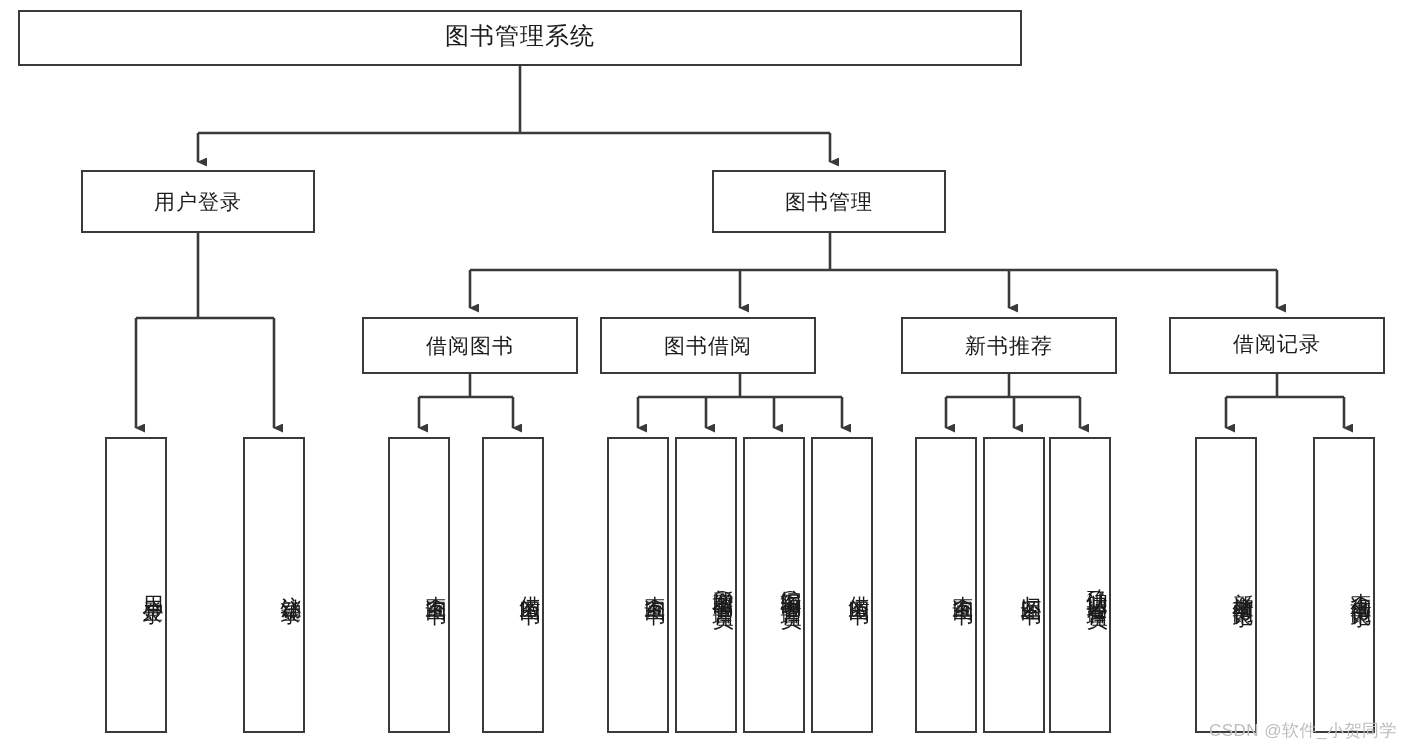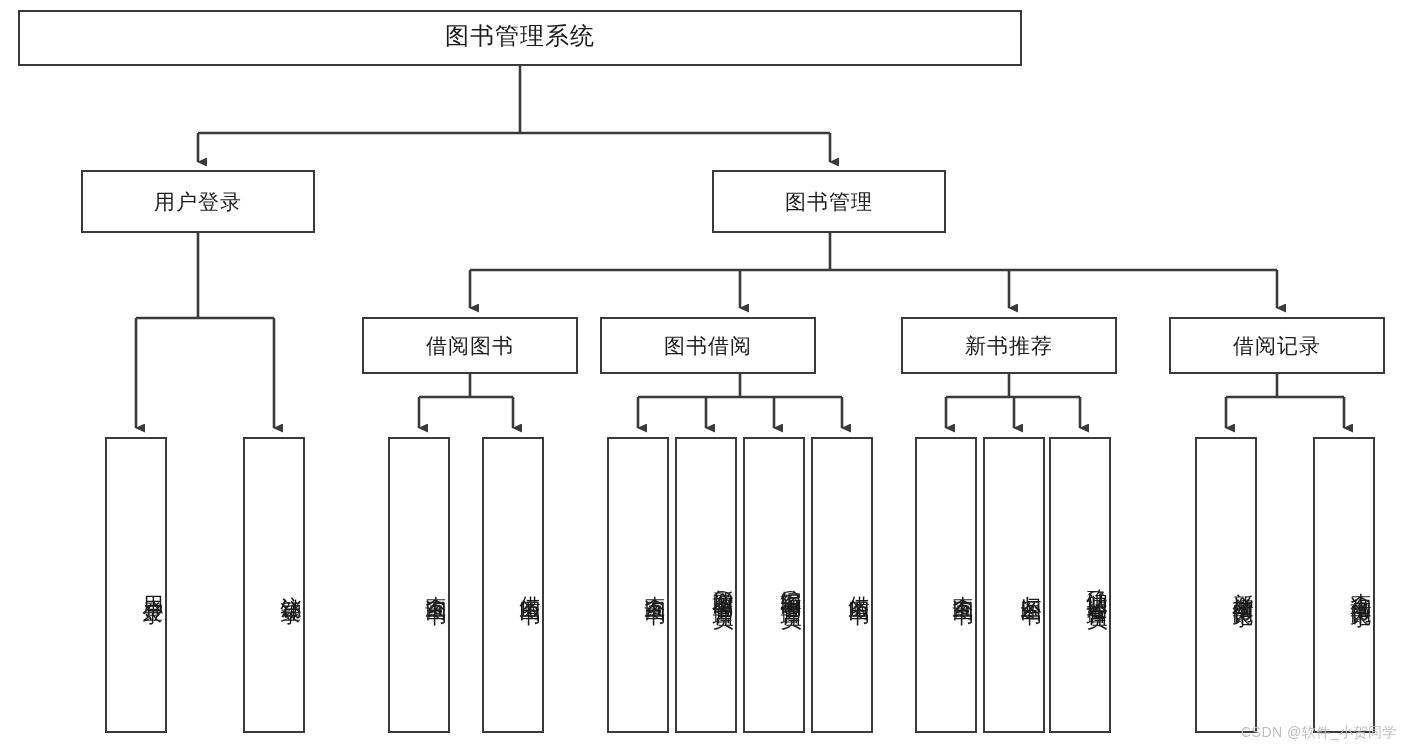--- a/index.html
+++ b/index.html
@@ -60,21 +60,21 @@
   }
   .node-v .vtext {
     writing-mode: vertical-rl;
     text-orientation: upright;
     display: block;
   }
   #watermark {
     position: absolute;
     right: 8px;
     bottom: 5px;
-    font-size: 14px;
+    font-size: 17px;
     color: #bdbdbd;
     letter-spacing: 0.5px;
     white-space: nowrap;
     z-index: 5;
   }
 </style>
 </head>
 <body>
 
 <div id="diagram-canvas">
@@ -142,21 +142,21 @@
 
   <div class="node node-h" style="left:362px; top:317px; width:216px; height:57px;">
     <span>借阅图书</span>
   </div>
   <div class="node node-h" style="left:600px; top:317px; width:216px; height:57px;">
     <span>图书借阅</span>
   </div>
   <div class="node node-h" style="left:901px; top:317px; width:216px; height:57px;">
     <span>新书推荐</span>
   </div>
-  <div class="node node-h" style="left:1169px; top:317px; width:216px; height:57px;">
+  <div class="node node-h" style="left:1169px; top:317px; width:216px; height:57px;font-family:Liberation Mono, monospace;">
     <span>借阅记录</span>
   </div>
 
   <div class="node node-v" style="left:105px; top:437px; width:62px; height:296px;">
     <span class="vtext">用户登录</span>
   </div>
   <div class="node node-v" style="left:243px; top:437px; width:62px; height:296px;">
     <span class="vtext">注销登录</span>
   </div>
 

